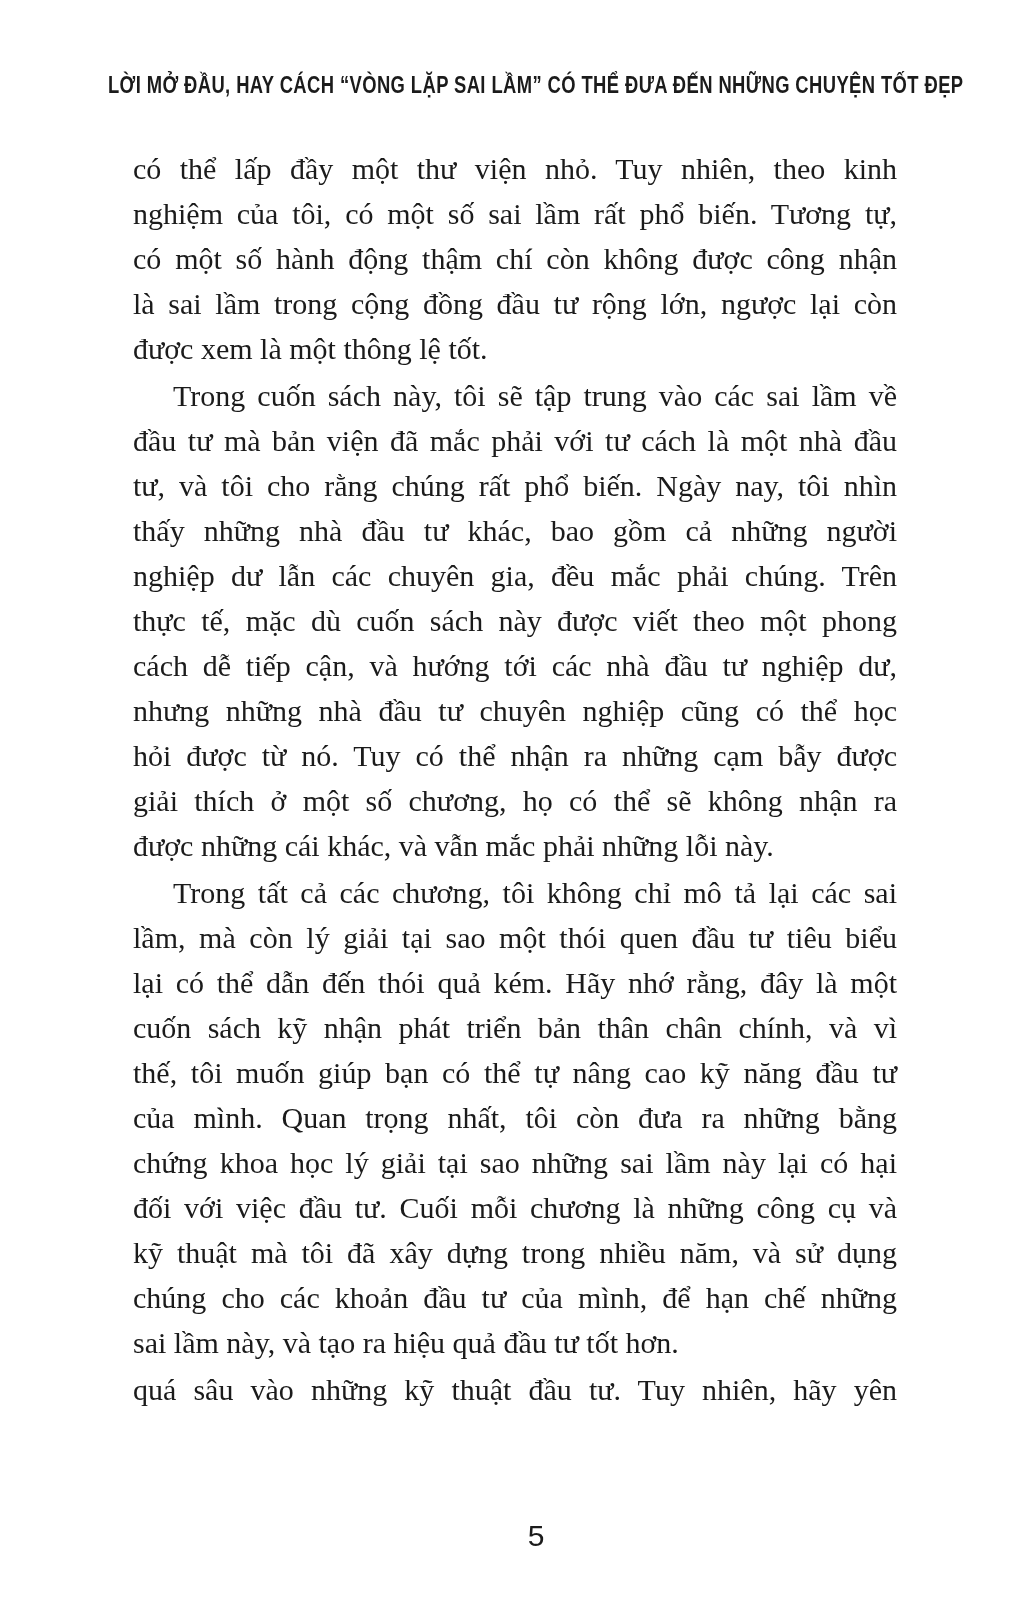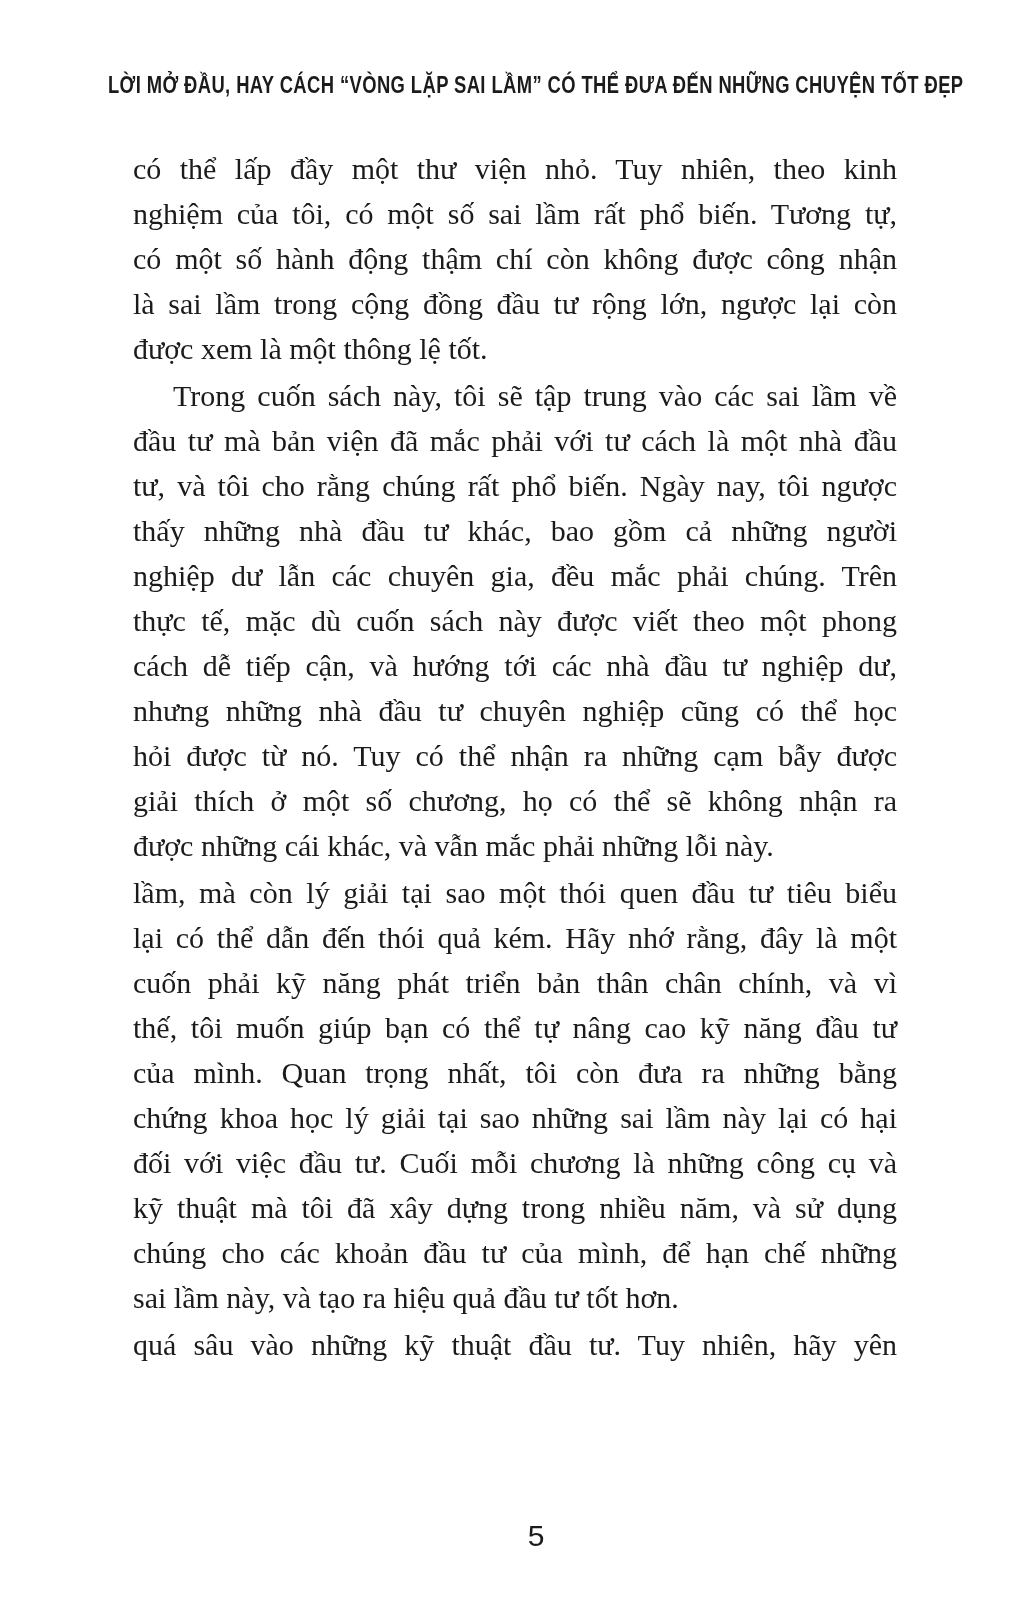--- a/index.html
+++ b/index.html
@@ -88,34 +88,35 @@
       <div class="paragraph">
         <div class="line first">có thể lấp đầy một thư viện nhỏ. Tuy nhiên, theo kinh</div>
         <div class="line">nghiệm của tôi, có một số sai lầm rất phổ biến. Tương tự,</div>
         <div class="line">có một số hành động thậm chí còn không được công nhận</div>
         <div class="line">là sai lầm trong cộng đồng đầu tư rộng lớn, ngược lại còn</div>
         <div class="line no-stretch">được xem là một thông lệ tốt.</div>
       </div>
       <div class="paragraph indent">
         <div class="line first">Trong cuốn sách này, tôi sẽ tập trung vào các sai lầm về</div>
         <div class="line">đầu tư mà bản viện đã mắc phải với tư cách là một nhà đầu</div>
-        <div class="line">tư, và tôi cho rằng chúng rất phổ biến. Ngày nay, tôi ngược</div>
+        <div class="line">tư, và tôi cho rằng chúng rất phổ biến. Ngày nay, tôi nhìn</div>
         <div class="line">thấy những nhà đầu tư khác, bao gồm cả những người</div>
         <div class="line">nghiệp dư lẫn các chuyên gia, đều mắc phải chúng. Trên</div>
         <div class="line">thực tế, mặc dù cuốn sách này được viết theo một phong</div>
         <div class="line">cách dễ tiếp cận, và hướng tới các nhà đầu tư nghiệp dư,</div>
         <div class="line">nhưng những nhà đầu tư chuyên nghiệp cũng có thể học</div>
         <div class="line">hỏi được từ nó. Tuy có thể nhận ra những cạm bẫy được</div>
         <div class="line">giải thích ở một số chương, họ có thể sẽ không nhận ra</div>
         <div class="line no-stretch">được những cái khác, và vẫn mắc phải những lỗi này.</div>
       </div>
       <div class="paragraph indent">
+        <div class="line first">Trong tất cả các chương, tôi không chỉ mô tả lại các sai</div>
         <div class="line">lầm, mà còn lý giải tại sao một thói quen đầu tư tiêu biểu</div>
         <div class="line">lại có thể dẫn đến thói quả kém. Hãy nhớ rằng, đây là một</div>
-        <div class="line">cuốn phải kỹ năng phát triển bản thân chân chính, và vì</div>
+        <div class="line">cuốn sách kỹ nhận phát triển bản thân chân chính, và vì</div>
         <div class="line">thế, tôi muốn giúp bạn có thể tự nâng cao kỹ năng đầu tư</div>
         <div class="line">của mình. Quan trọng nhất, tôi còn đưa ra những bằng</div>
         <div class="line">chứng khoa học lý giải tại sao những sai lầm này lại có hại</div>
         <div class="line">đối với việc đầu tư. Cuối mỗi chương là những công cụ và</div>
         <div class="line">kỹ thuật mà tôi đã xây dựng trong nhiều năm, và sử dụng</div>
         <div class="line">chúng cho các khoản đầu tư của mình, để hạn chế những</div>
         <div class="line no-stretch">sai lầm này, và tạo ra hiệu quả đầu tư tốt hơn.</div>
       </div>
       <div class="paragraph indent">
         <div class="line">quá sâu vào những kỹ thuật đầu tư. Tuy nhiên, hãy yên</div>

